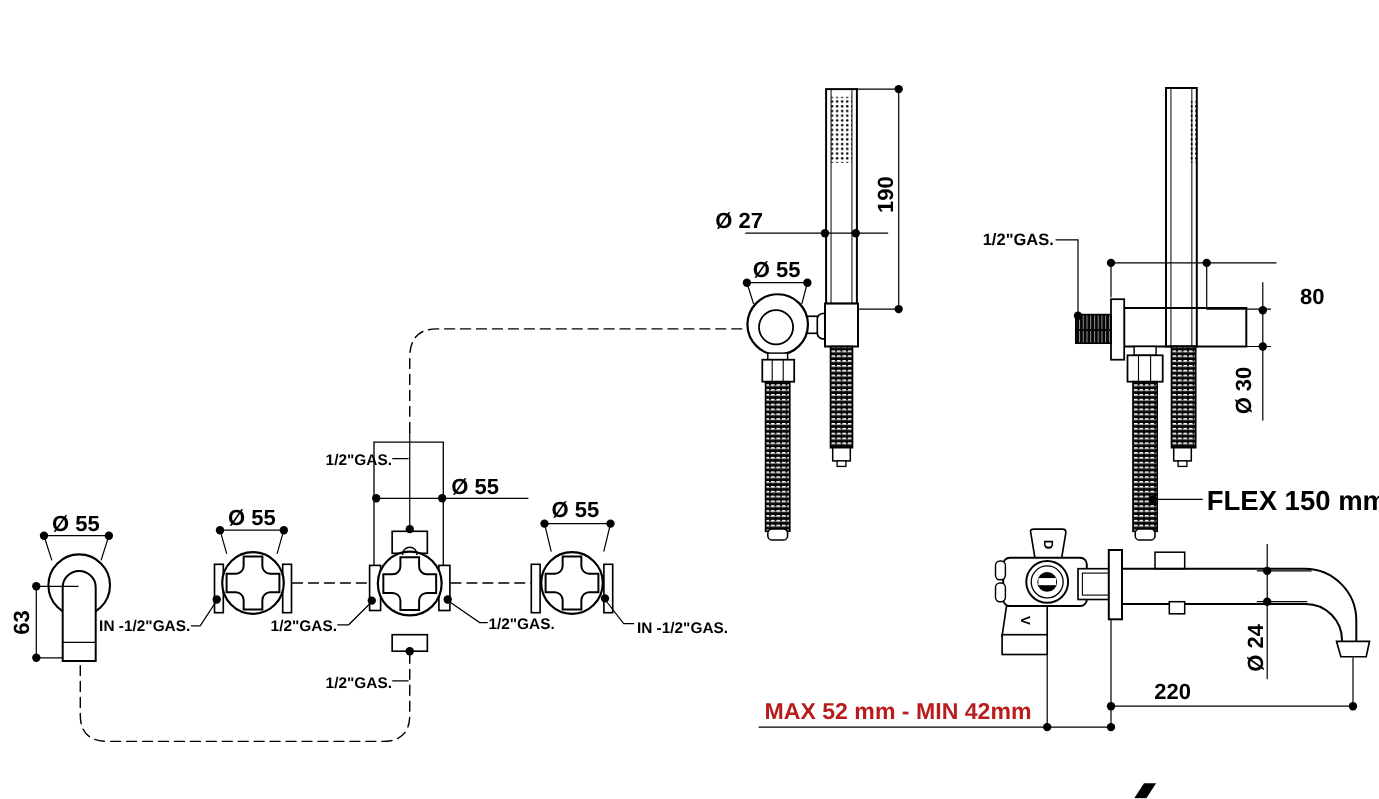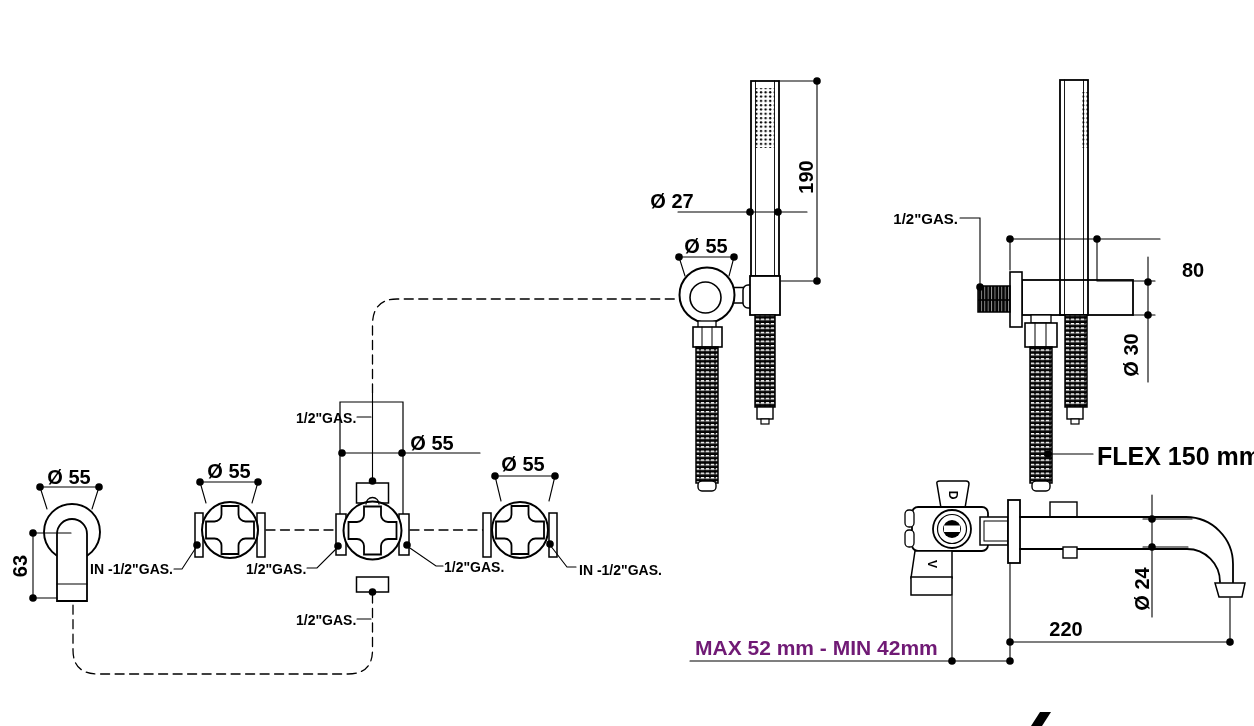--- a/index.html
+++ b/index.html
@@ -255,17 +255,17 @@
   <div class="lbl dim ctr" style="left:666px;top:236px;width:80px;">Ø 55</div>
   <div class="lbl dim ctr rotccw" style="left:786px;top:157px;width:40px;height:40px;">190</div>
 
   <div class="lbl gas r" style="left:878px;top:211px;width:80px;font-size:15px;">1/2"GAS.</div>
   <div class="lbl dim ctr" style="left:1163px;top:218px;width:60px;margin-top:42px;">80</div>
   <div class="lbl dim ctr rotccw" style="left:1106px;top:330px;width:50px;height:50px;">Ø 30</div>
   <div class="lbl big" style="left:1097px;top:444px;">FLEX 150 mm</div>
 
   <div class="lbl dim ctr rotccw" style="left:1117px;top:564px;width:50px;height:50px;">Ø 24</div>
   <div class="lbl dim ctr" style="left:1036px;top:619px;width:60px;">220</div>
-  <div class="lbl red" style="left:695px;top:637px;color:#701a75;">MAX 52 mm - MIN 42mm</div>
+  <div class="lbl red" style="left:695px;top:637px;color:#b91c1c;">MAX 52 mm - MIN 42mm</div>
   <div class="lbl mark ctr rotcw" style="left:943px;top:485px;width:20px;height:20px;">D</div>
   <div class="lbl mark ctr rotcw" style="left:922px;top:554px;width:20px;height:20px;">V</div>
 
 </div>
 
 </body></html>

